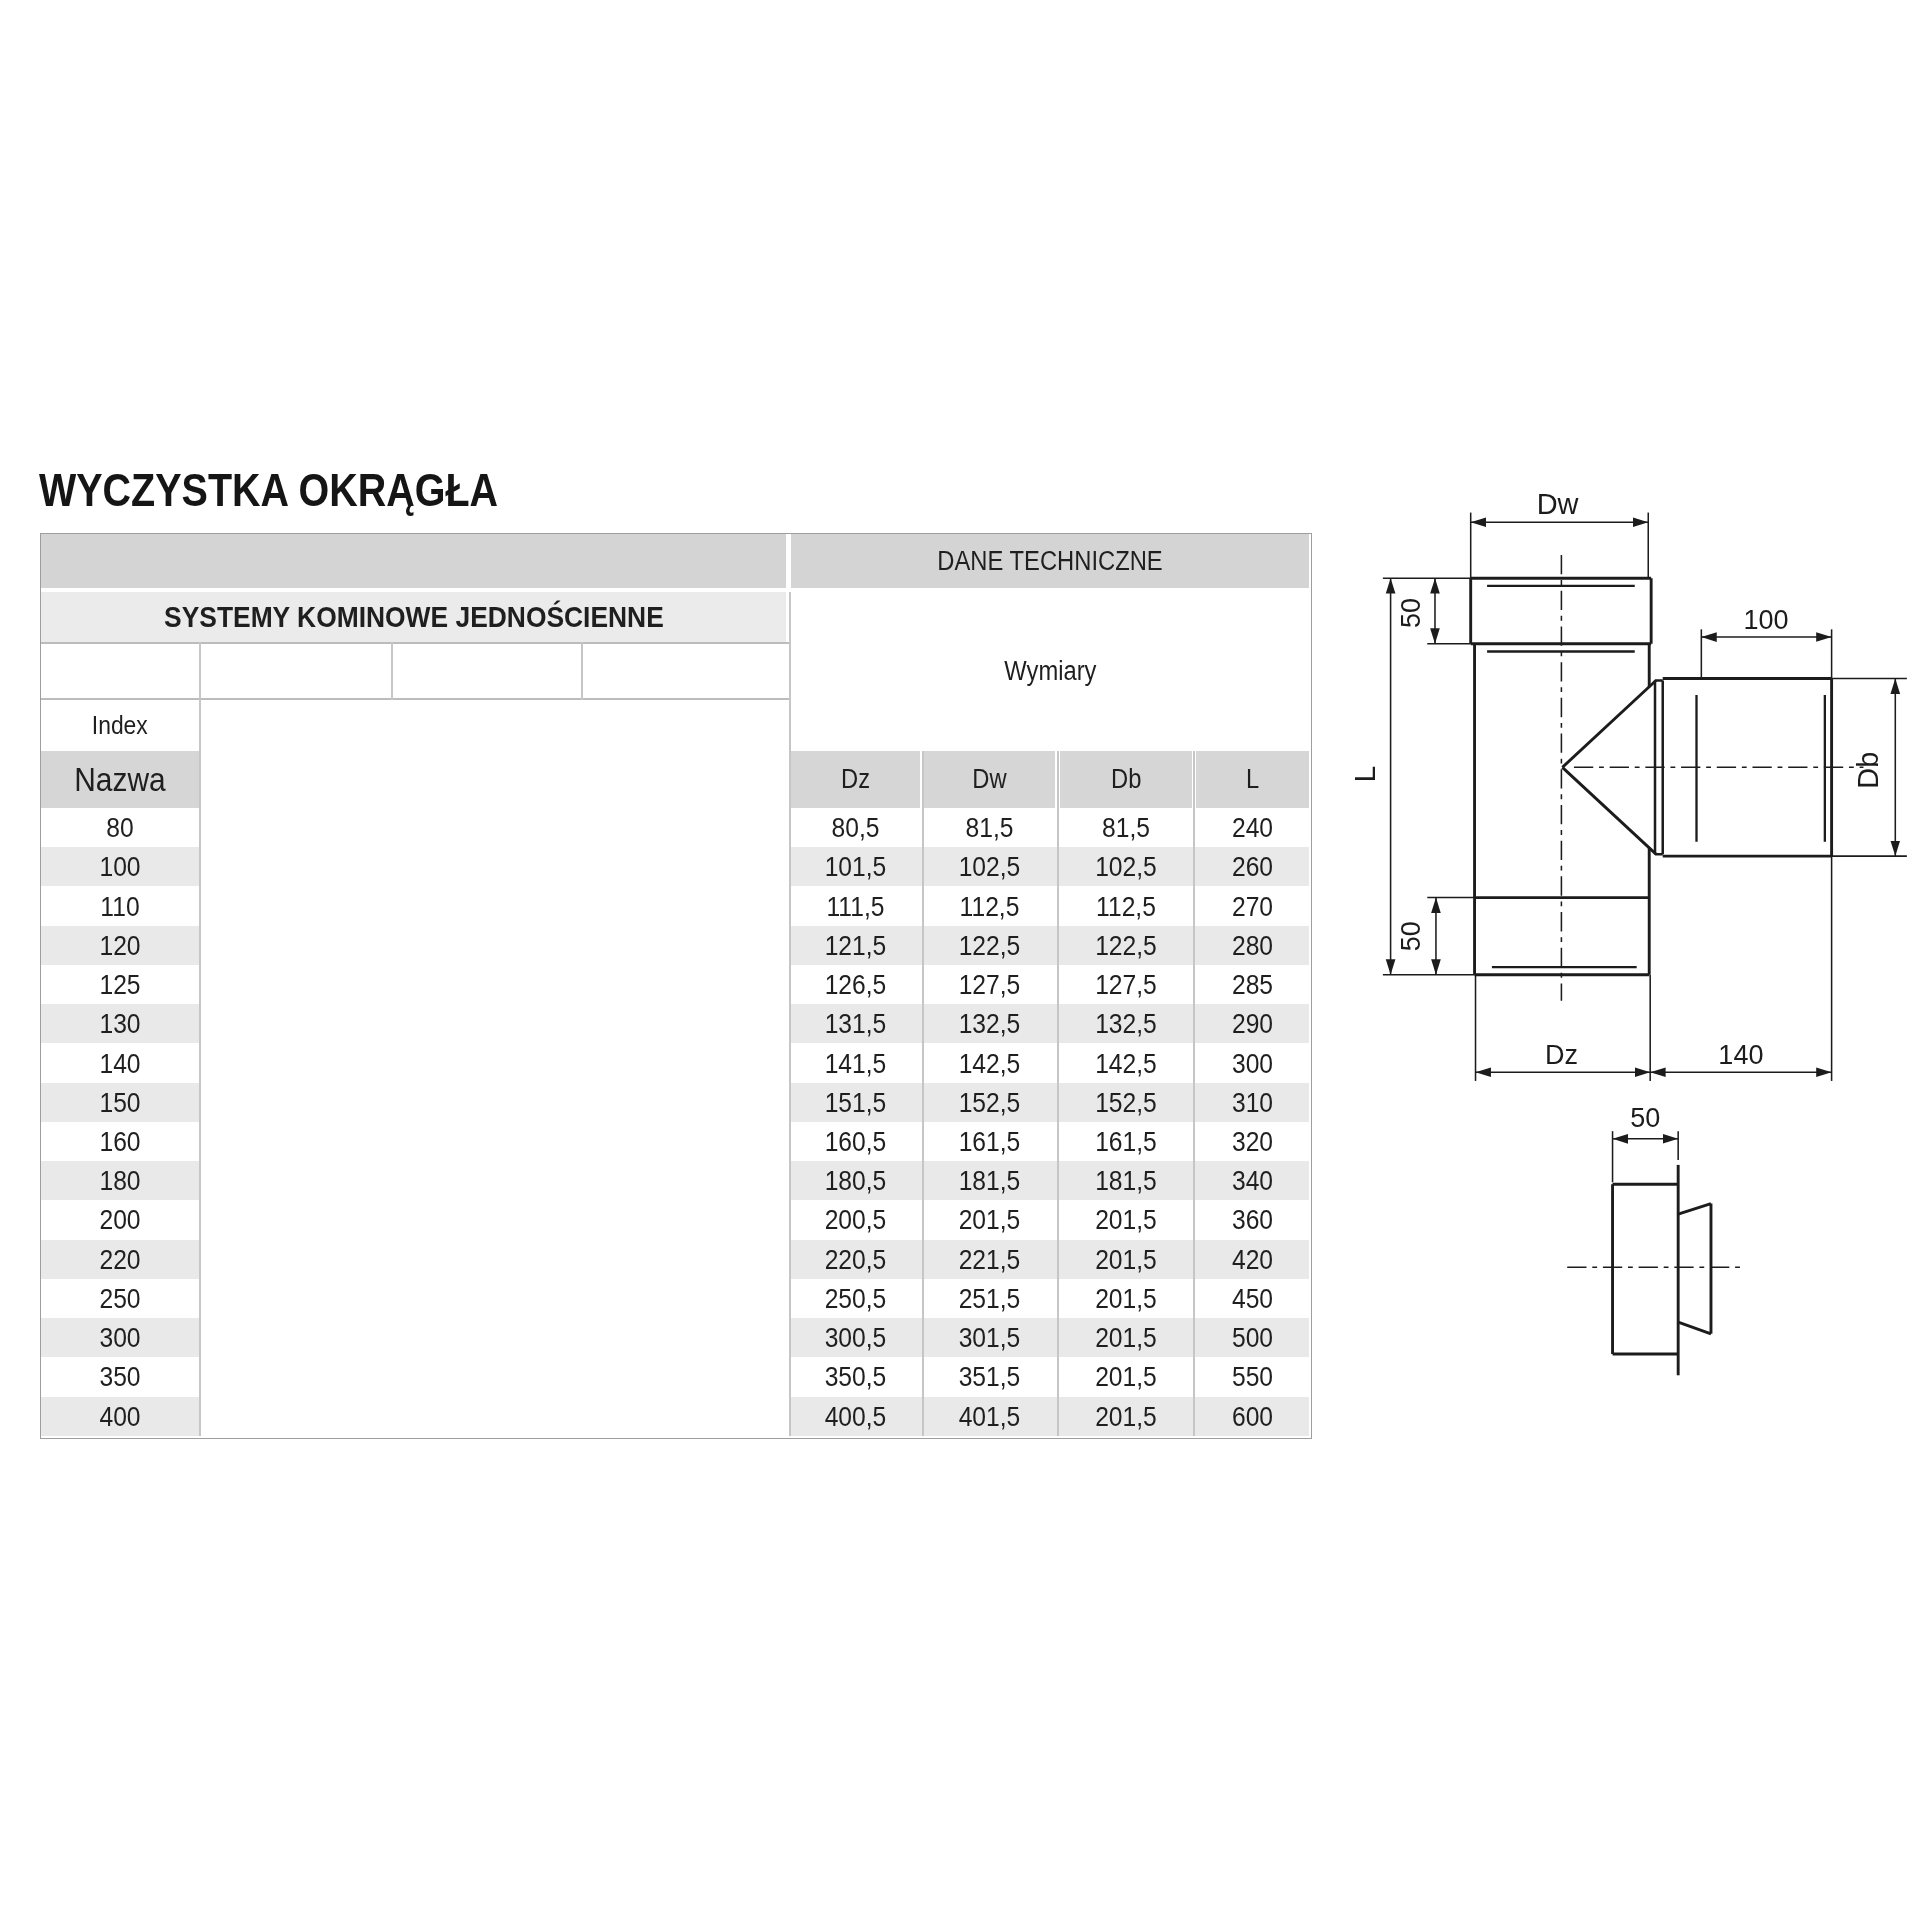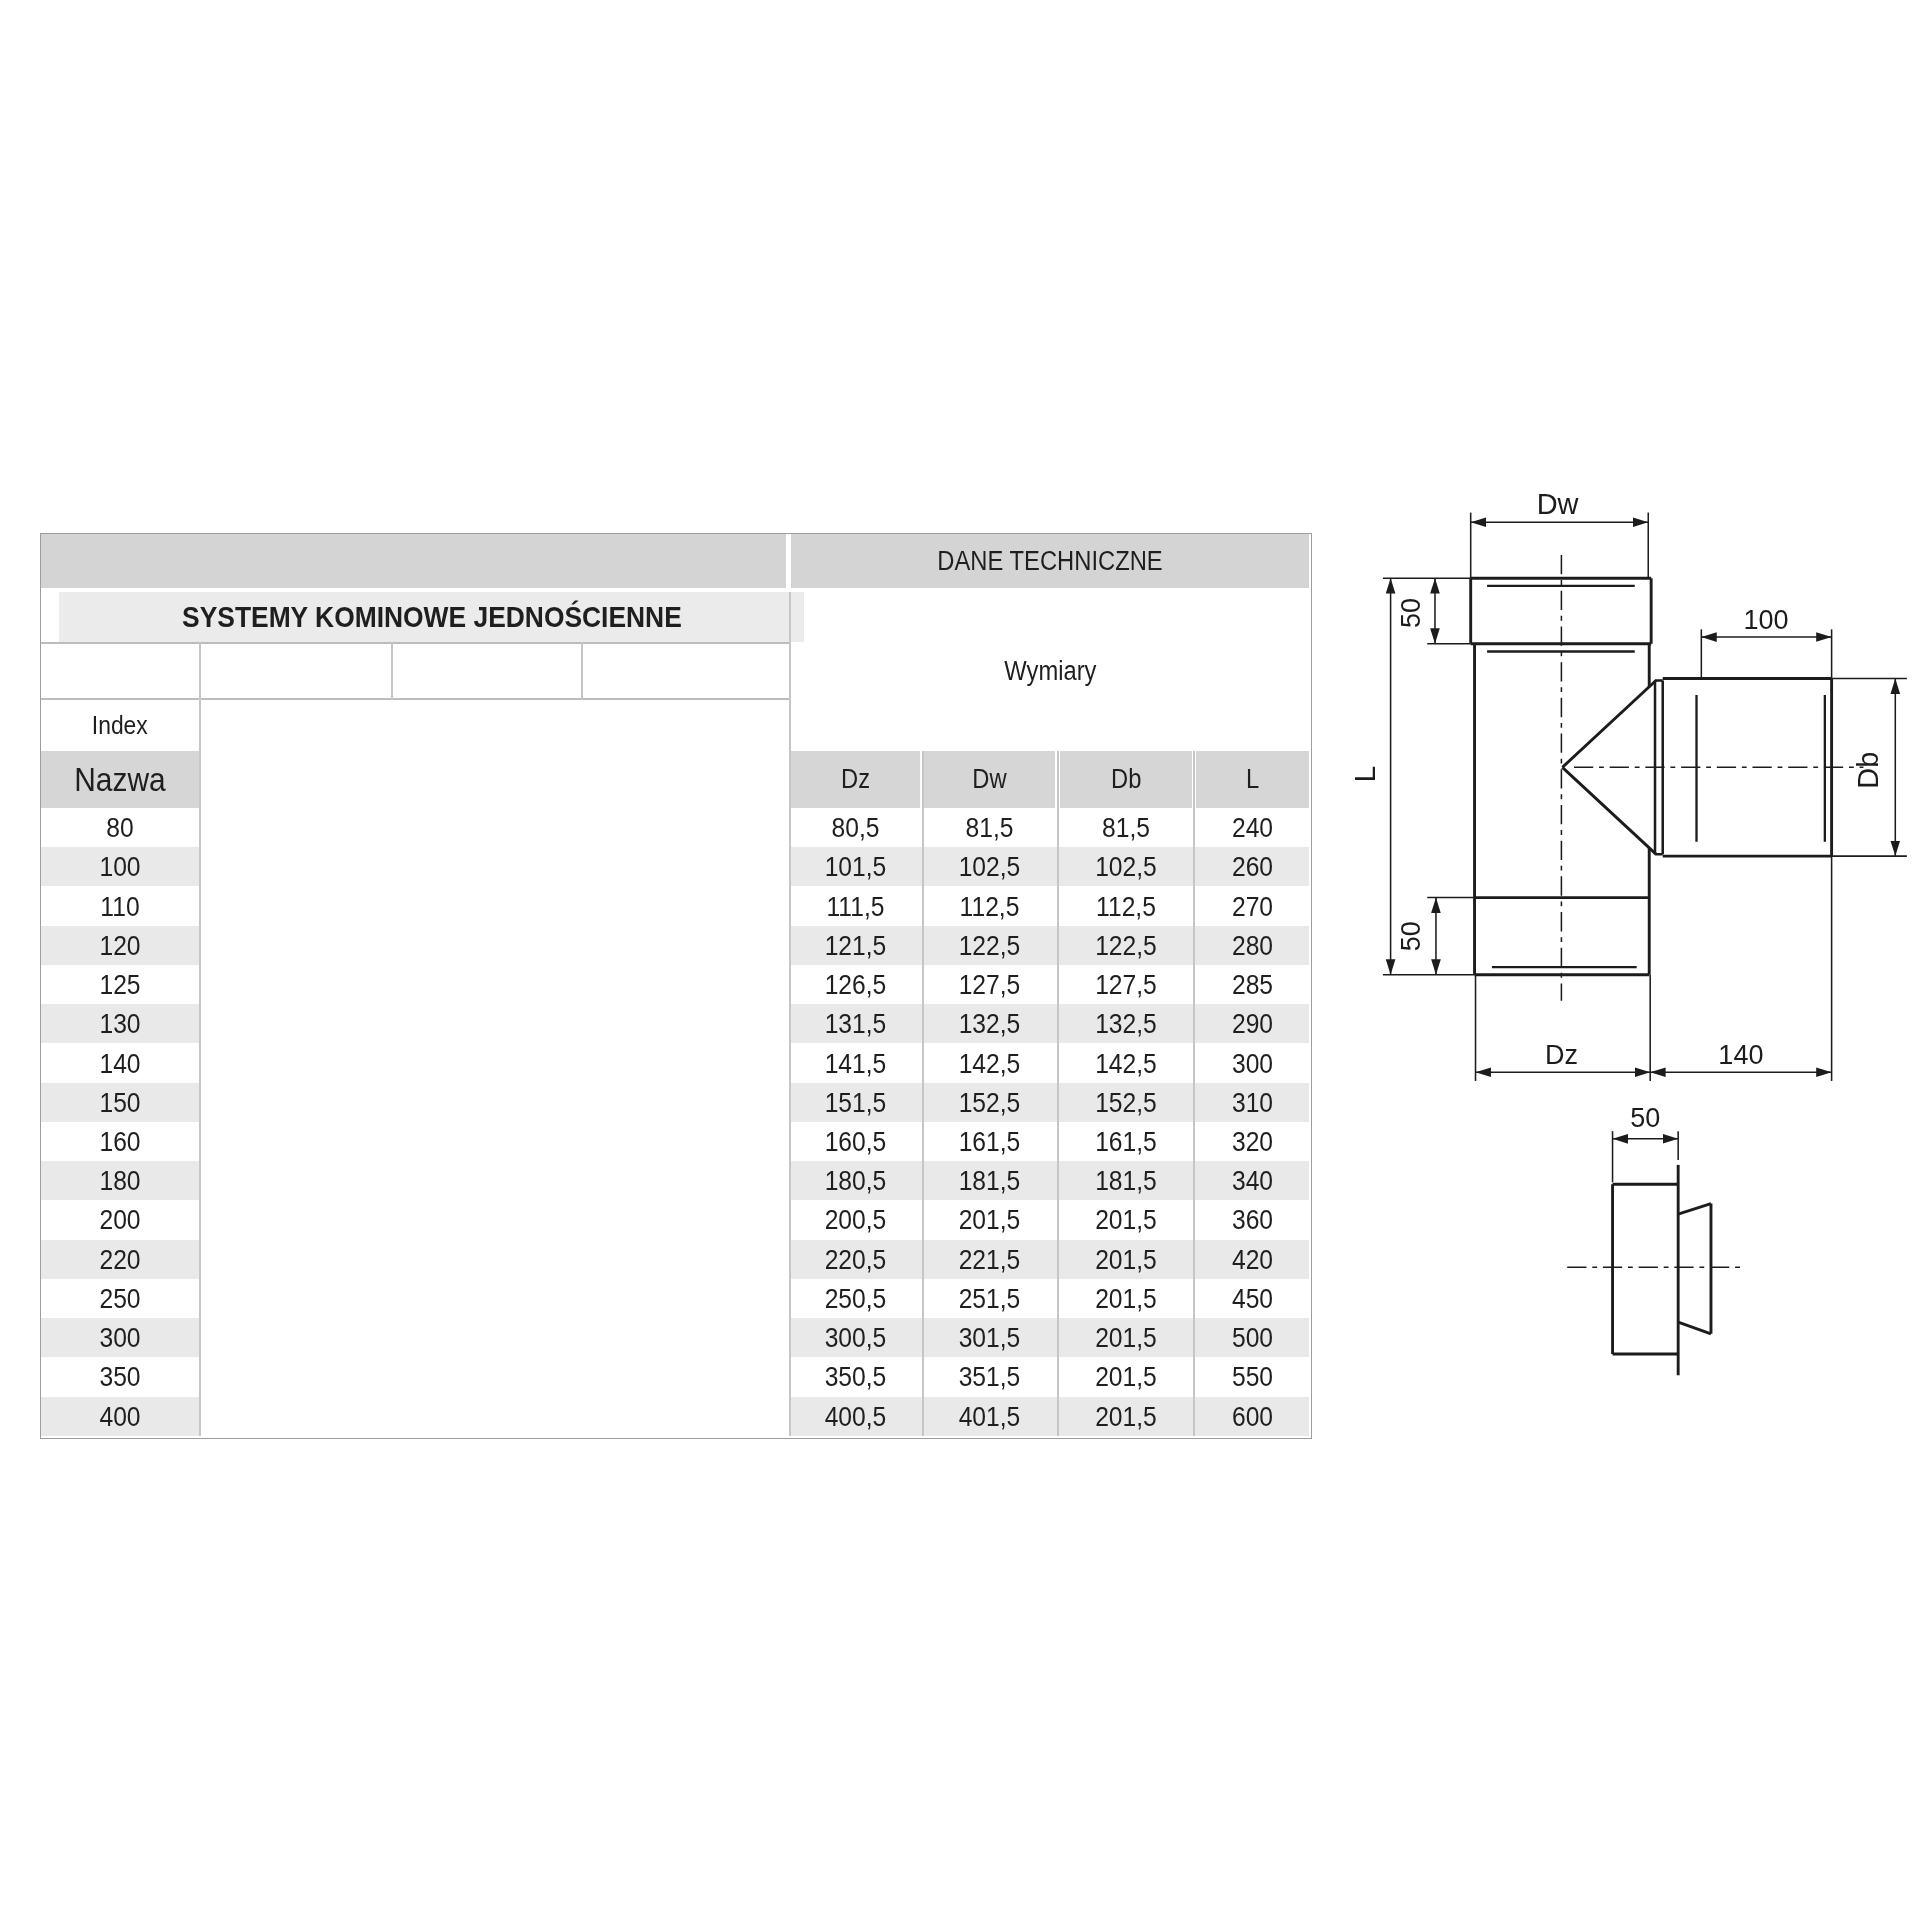--- a/index.html
+++ b/index.html
@@ -21,29 +21,30 @@
   .hline{position:absolute;height:1.9px;background:#bcbcbc;}
   .num{position:absolute;text-align:center;font-size:28px;transform:scaleX(.88);}
   .stripe{position:absolute;}
   svg text{font-family:"Liberation Sans", sans-serif;fill:#1c1c1c;}
 </style>
 </head>
 <body>
 
 <div class="page">
 
+  <h1 class="title"><span class="cond">WYCZYSTKA OKRĄGŁA</span></h1>
 
   <div class="tbl">
 
     <div class="cell fill-hdr" style="left:0;top:0;width:745px;height:54px"></div>
     <div class="cell fill-hdr" style="left:750px;top:0;width:518px;height:54px;font-size:27px">
       <span class="cond">DANE TECHNICZNE</span>
       </div>
 
-    <div class="cell fill-sub" style="left:18px;top:58px;width:745px;height:50px;font-size:30px;font-weight:bold">
+    <div class="cell fill-sub" style="left:0;top:58px;width:745px;height:50px;font-size:30px;font-weight:bold">
       <span class="cond">SYSTEMY KOMINOWE JEDNOŚCIENNE</span>
       </div>
 
     <div class="cell" style="left:750px;top:58px;width:518px;height:159px;font-size:27px">
       <span class="cond">Wymiary</span>
       </div>
 
     <div class="cell" style="left:0;top:166px;width:158px;height:51px;font-size:26px">
       <span class="cond">Index</span>
       </div>

